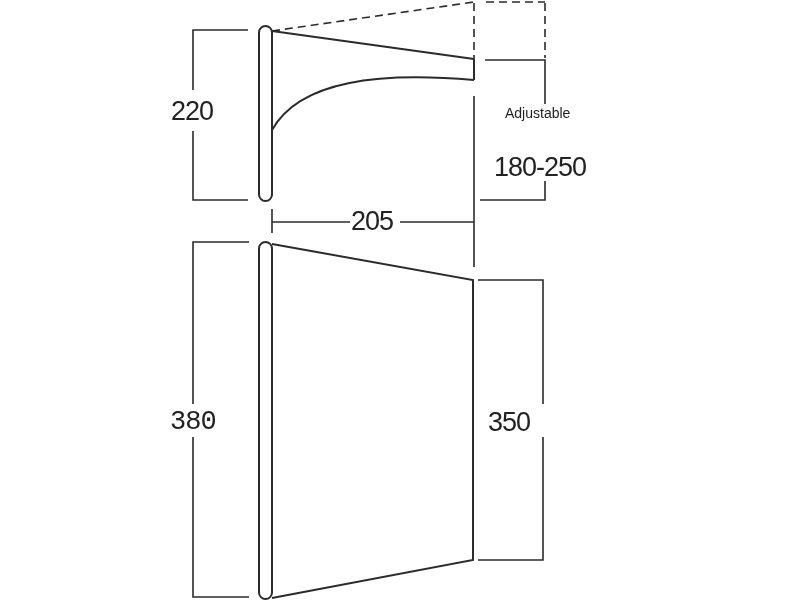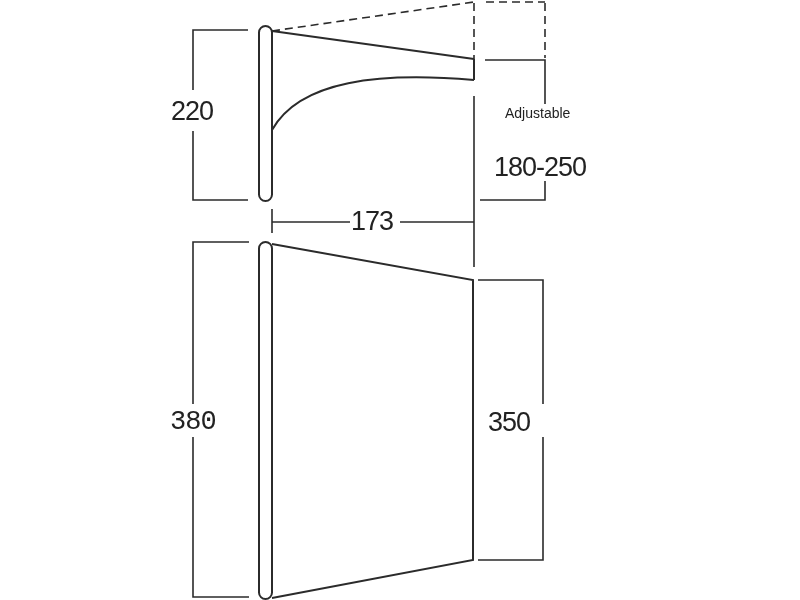--- a/index.html
+++ b/index.html
@@ -50,15 +50,15 @@
     <polyline class="thin" points="193,437 193,597 249,597"></polyline>
 
     <polyline class="thin" points="478,280 543,280 543,404"></polyline>
     <polyline class="thin" points="543,437 543,560 478,560"></polyline>
   </g>
 </svg>
 
 <div class="label big" style="left:171px; top:98px;">220</div>
 <div class="label small" style="left:505px; top:106px;">Adjustable</div>
 <div class="label big" style="left:494px; top:124px;margin-top:30px;">180-250</div>
-<div class="label big" style="left:351px; top:208px;">173</div>
+<div class="label big" style="left:351px; top:208px;">205</div>
 <div class="label big" style="left:170px; top:409px;font-family:Liberation Mono, monospace;">380</div>
 <div class="label big" style="left:488px; top:409px;">350</div>
 
 </body></html>

